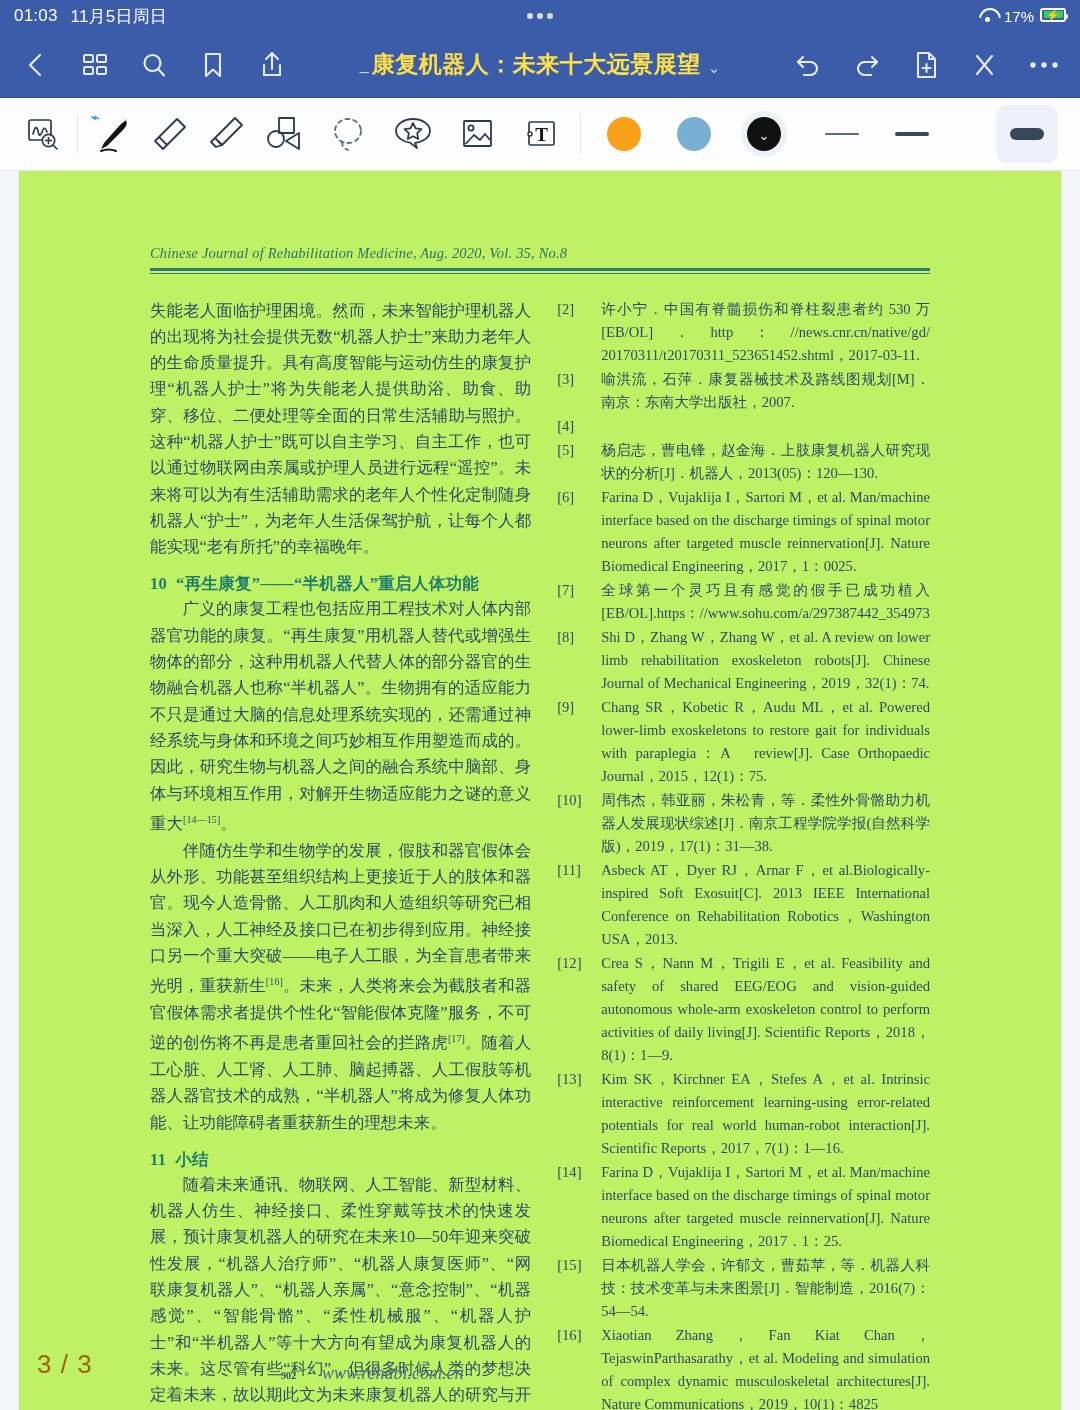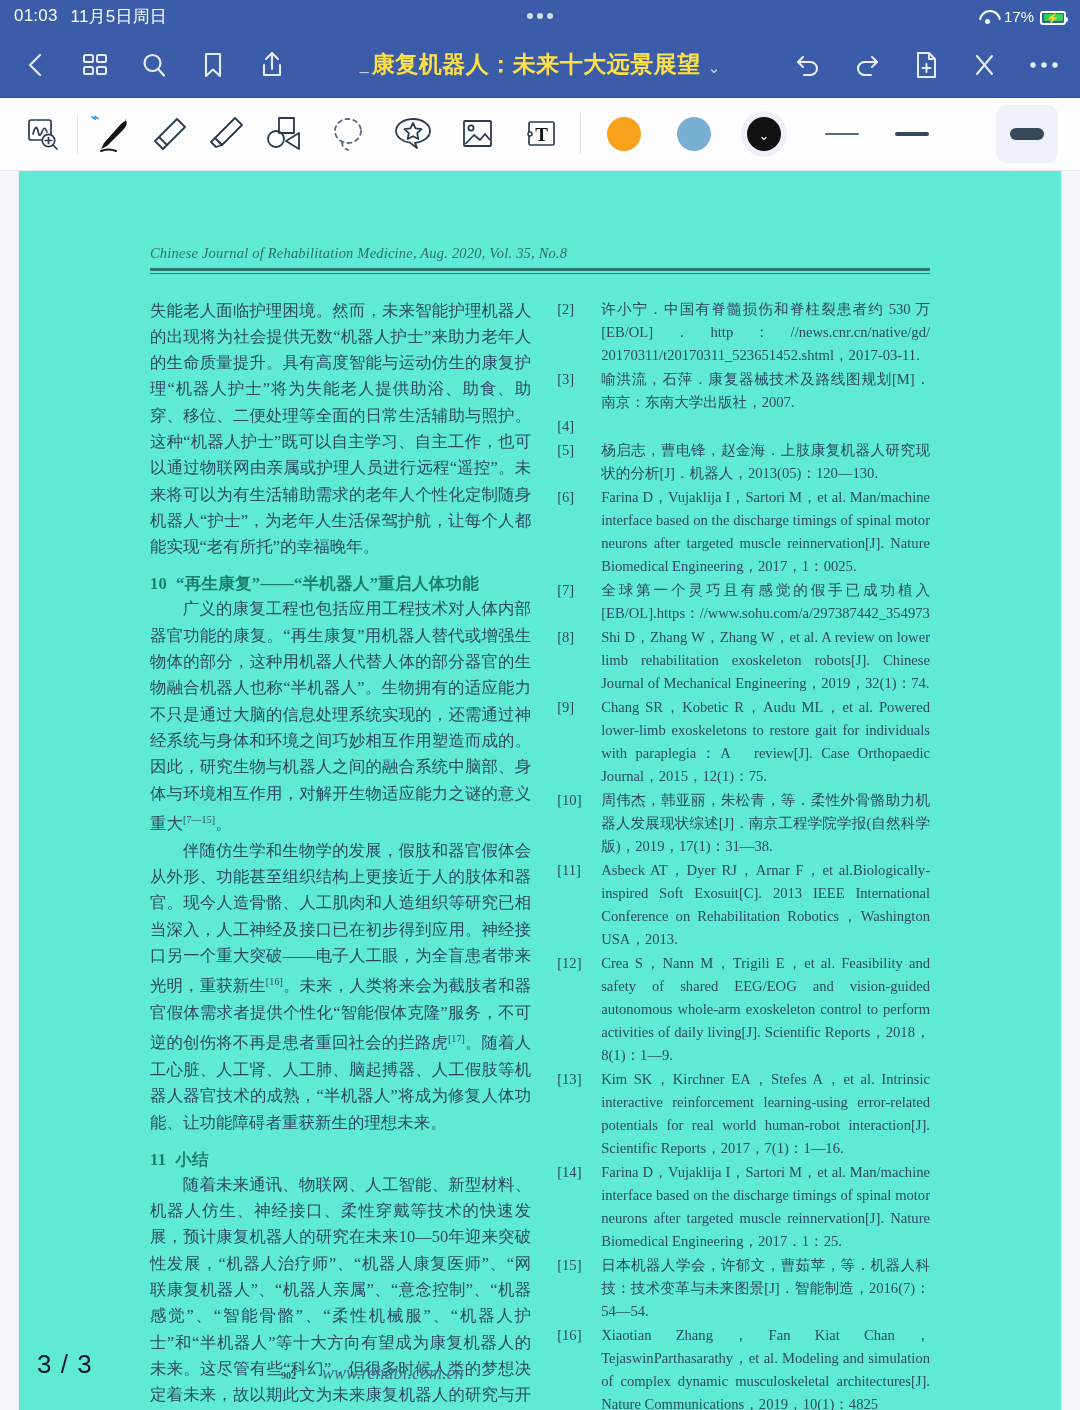--- a/index.html
+++ b/index.html
@@ -21,21 +21,21 @@
   .sb-left { display: flex; align-items: center; gap: 13px; font-size: 17px; font-weight: 400; letter-spacing: .2px;}
   .sb-time { font-size: 17px; }
   .sb-date { font-size: 17px; }
   .sb-center {
     position: absolute; left: 0; right: 0; top: 0; bottom: 0;
     display: flex; align-items: center; justify-content: center;
     pointer-events: none;
   }
   .dots3 { display: flex; gap: 4px; }
   .dots3 i { width: 6px; height: 6px; border-radius: 50%; background: #d7def1; display: block; }
-  .sb-right { margin-left: auto; display: flex; align-items: flex-end; gap: 6px; font-size: 15px; }
+  .sb-right { margin-left: auto; display: flex; align-items: flex-start; gap: 6px; font-size: 15px; }
   .wifi-ico { width: 20px; height: 15px; position: relative; }
   .wifi-ico::before {
     content: ""; position: absolute; left: 1px; top: 0;
     width: 18px; height: 18px;
     border: 2.4px solid #fff; border-radius: 50%;
     clip-path: polygon(0 0, 100% 0, 100% 44%, 50% 70%, 0 44%);
   }
   .wifi-ico::after {
     content: ""; position: absolute; left: 7.5px; top: 9px;
     width: 5px; height: 5px; background: #fff; border-radius: 50%;
@@ -124,21 +124,21 @@
   .lw-bar { background: #36485c; border-radius: 10px; }
 
   
   .docarea {
     position: absolute; top: 171px; left: 0; right: 0; bottom: 0;
     background: #f4f6f9;
   }
   .page {
     position: absolute; top: 0; bottom: 0;
     left: 18px; right: 18px;
-    background: #5eead4;
+    background: #bef264;
     border-left: 1px solid #e9ecf2; border-right: 1px solid #e9ecf2;
     padding: 70px 0 0 0;
   }
   .page-inner {
     position: absolute; left: 131px; right: 131px; top: 74px; bottom: 0;
   }
   .jhead {
     font-family: "Liberation Serif", serif;
     font-style: italic; font-size: 14.5px; color: #2f6f6a;
     letter-spacing: .2px; white-space: nowrap;
@@ -180,21 +180,21 @@
   .fpage {
     font-family: "Liberation Serif", serif; font-weight: 700;
     font-size: 10px; color: #33506e;
   }
   .furl {
     font-family: "Liberation Serif", serif; font-style: italic;
     font-size: 18px; color: #4c6b8a;
   }
   .pageind {
     position: absolute; left: 37px; bottom: 30px;
-    font-size: 26px; color: #0f172a; letter-spacing: 1px;
+    font-size: 26px; color: #a16207; letter-spacing: 1px;
   }
 </style>
 </head>
 <body>
 
 <div class="statusbar">
   <div class="sb-left">
     <span class="sb-time">01:03</span>
     <span class="sb-date">11月5日周日</span>
   </div>
@@ -408,21 +408,21 @@
       <div class="cols">
 
         <div class="col">
 
           <div class="cn">失能老人面临护理困境。然而，未来智能护理机器人的出现将为社会提供无数“机器人护士”来助力老年人的生命质量提升。具有高度智能与运动仿生的康复护理“机器人护士”将为失能老人提供助浴、助食、助穿、移位、二便处理等全面的日常生活辅助与照护。这种“机器人护士”既可以自主学习、自主工作，也可以通过物联网由亲属或护理人员进行远程“遥控”。未来将可以为有生活辅助需求的老年人个性化定制随身机器人“护士”，为老年人生活保驾护航，让每个人都能实现“老有所托”的幸福晚年。</div>
 
           <div class="sec-h">
             <span class="num">10</span><span>“再生康复”——“半机器人”重启人体功能</span>
           </div>
 
-          <div class="cn indent"><span>广义的康复工程也包括应用工程技术对人体内部器官功能的康复。“再生康复”用机器人替代或增强生物体的部分，这种用机器人代替人体的部分器官的生物融合机器人也称“半机器人”。生物拥有的适应能力不只是通过大脑的信息处理系统实现的，还需通过神经系统与身体和环境之间巧妙相互作用塑造而成的。因此，研究生物与机器人之间的融合系统中脑部、身体与环境相互作用，对解开生物适应能力之谜的意义重大</span><span class="sup">[7—15]</span><span>。</span></div>
+          <div class="cn indent"><span>广义的康复工程也包括应用工程技术对人体内部器官功能的康复。“再生康复”用机器人替代或增强生物体的部分，这种用机器人代替人体的部分器官的生物融合机器人也称“半机器人”。生物拥有的适应能力不只是通过大脑的信息处理系统实现的，还需通过神经系统与身体和环境之间巧妙相互作用塑造而成的。因此，研究生物与机器人之间的融合系统中脑部、身体与环境相互作用，对解开生物适应能力之谜的意义重大</span><span class="sup">[14—15]</span><span>。</span></div>
 
           <div class="cn indent"><span>伴随仿生学和生物学的发展，假肢和器官假体会从外形、功能甚至组织结构上更接近于人的肢体和器官。现今人造骨骼、人工肌肉和人造组织等研究已相当深入，人工神经及接口已在初步得到应用。神经接口另一个重大突破——电子人工眼，为全盲患者带来光明，重获新生</span><span class="sup">[16]</span><span>。未来，人类将来会为截肢者和器官假体需求者提供个性化“智能假体克隆”服务，不可逆的创伤将不再是患者重回社会的拦路虎</span><span class="sup">[17]</span><span>。随着人工心脏、人工肾、人工肺、脑起搏器、人工假肢等机器人器官技术的成熟，“半机器人”将成为修复人体功能、让功能障碍者重获新生的理想未来。</span></div>
 
           <div class="sec-h">
             <span class="num">11</span><span>小结</span>
           </div>
 
           <div class="cn indent">随着未来通讯、物联网、人工智能、新型材料、机器人仿生、神经接口、柔性穿戴等技术的快速发展，预计康复机器人的研究在未来10—50年迎来突破性发展，“机器人治疗师”、“机器人康复医师”、“网联康复机器人”、“机器人亲属”、“意念控制”、“机器感觉”、“智能骨骼”、“柔性机械服”、“机器人护士”和“半机器人”等十大方向有望成为康复机器人的未来。这尽管有些“科幻”，但很多时候人类的梦想决定着未来，故以期此文为未来康复机器人的研究与开发提供些许借鉴。</div>
 
         </div>

